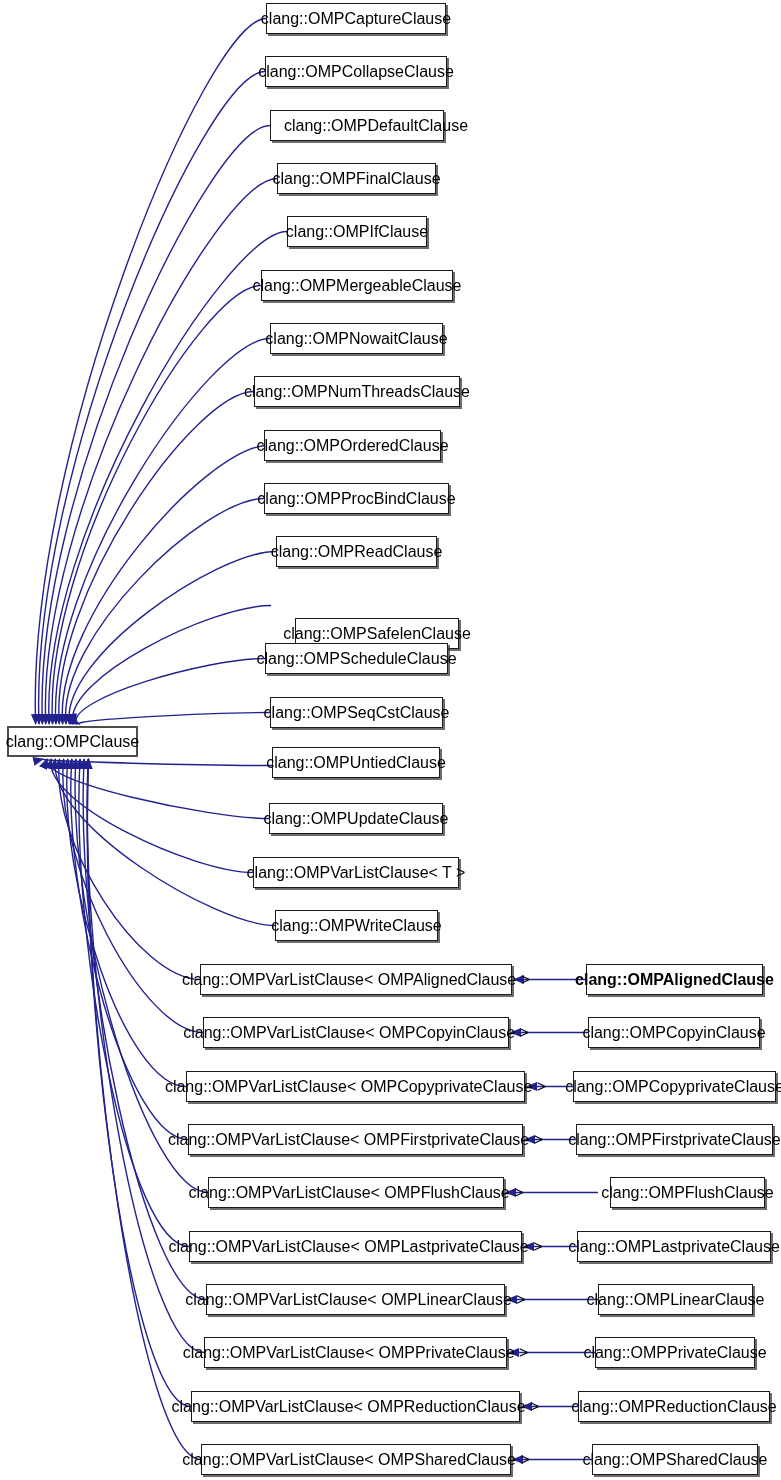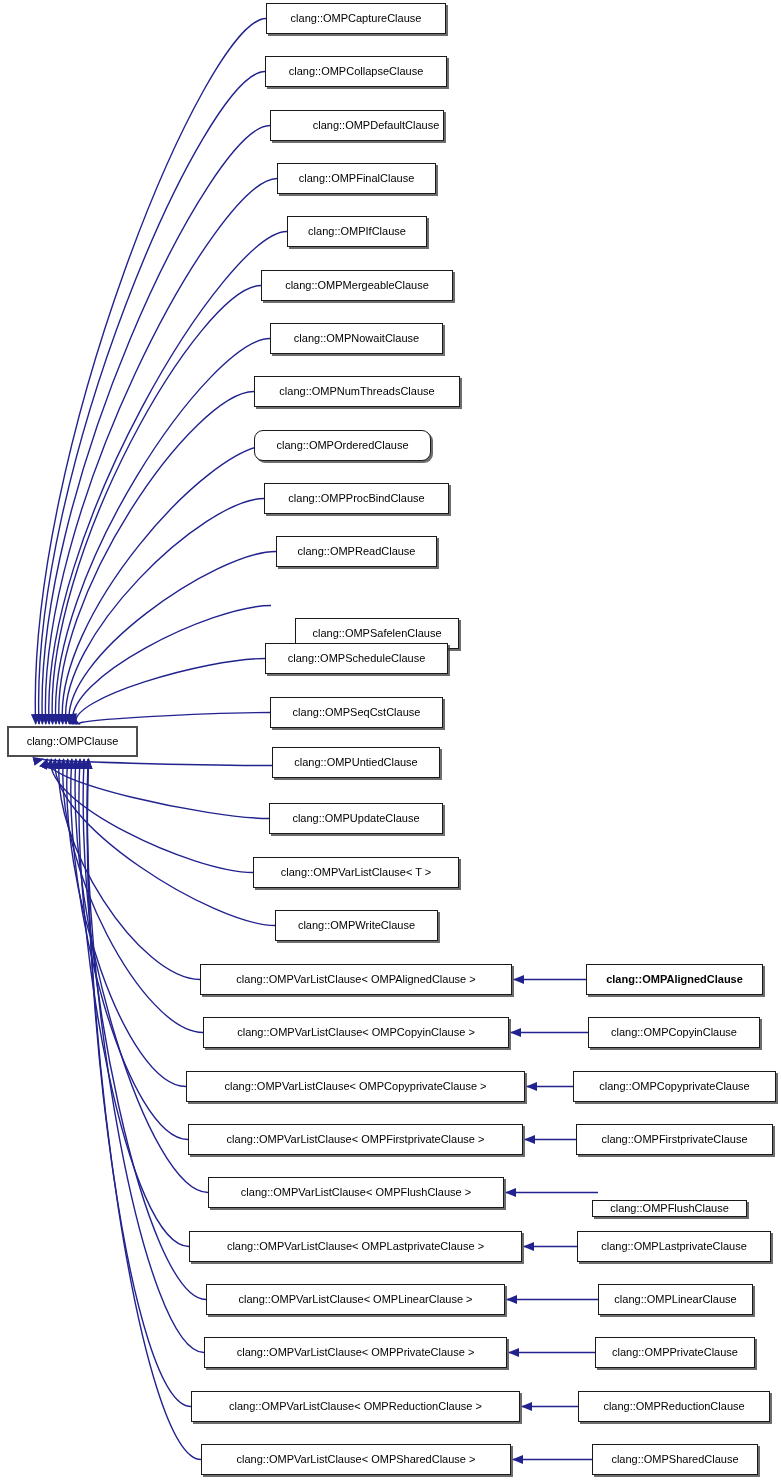--- a/index.html
+++ b/index.html
@@ -26,21 +26,21 @@
     position: absolute;
     box-sizing: border-box;
     background: #ffffff;
     border: 1px solid #1a1a1a;
     box-shadow: 2px 2px 0 0 rgba(60,60,60,0.75);
     display: flex;
     align-items: center;
     justify-content: center;
     white-space: nowrap;
     color: #000000;
-    font-size: 11px;
+    font-size: 16px;
     line-height: 1;
     letter-spacing: 0px;
     cursor: default;
   }
   .node-box.root {
     border: 2px solid #4d4d4d;
     box-shadow: none;
   }
   .node-label {
     pointer-events: none;
@@ -119,21 +119,21 @@
       </div>
       <div class="node-box" style="left: 261px; top: 270px; width: 192px; height: 31px;">
         <span class="node-label">clang::OMPMergeableClause</span>
       </div>
       <div class="node-box" style="left: 270px; top: 323px; width: 173px; height: 31px;">
         <span class="node-label">clang::OMPNowaitClause</span>
       </div>
       <div class="node-box" style="left: 254px; top: 376px; width: 206px; height: 31px;">
         <span class="node-label">clang::OMPNumThreadsClause</span>
       </div>
-      <div class="node-box" style="left: 254px; top: 430px; width: 177px; height: 31px; border-radius: 9px;">
+      <div class="node-box" style="left: 264px; top: 430px; width: 177px; height: 31px;">
         <span class="node-label">clang::OMPOrderedClause</span>
       </div>
       <div class="node-box" style="left: 264px; top: 483px; width: 185px; height: 31px;">
         <span class="node-label">clang::OMPProcBindClause</span>
       </div>
       <div class="node-box" style="left: 276px; top: 536px; width: 161px; height: 31px;">
         <span class="node-label">clang::OMPReadClause</span>
       </div>
       <div class="node-box" style="left: 271px; top: 618px; width: 164px; height: 31px; margin-left: 24px;">
         <span class="node-label">clang::OMPSafelenClause</span>
@@ -191,21 +191,21 @@
       </div>
       <div class="node-box" style="left: 588px; top: 1017px; width: 172px; height: 31px;">
         <span class="node-label">clang::OMPCopyinClause</span>
       </div>
       <div class="node-box" style="left: 573px; top: 1071px; width: 203px; height: 31px;">
         <span class="node-label">clang::OMPCopyprivateClause</span>
       </div>
       <div class="node-box" style="left: 576px; top: 1124px; width: 197px; height: 31px;">
         <span class="node-label">clang::OMPFirstprivateClause</span>
       </div>
-      <div class="node-box" style="left: 592px; top: 1177px; width: 155px; height: 17px; margin-top: 23px;">
+      <div class="node-box" style="left: 610px; top: 1177px; width: 155px; height: 31px;">
         <span class="node-label">clang::OMPFlushClause</span>
       </div>
       <div class="node-box" style="left: 577px; top: 1231px; width: 194px; height: 31px;">
         <span class="node-label">clang::OMPLastprivateClause</span>
       </div>
       <div class="node-box" style="left: 598px; top: 1284px; width: 155px; height: 31px;">
         <span class="node-label">clang::OMPLinearClause</span>
       </div>
       <div class="node-box" style="left: 595px; top: 1337px; width: 160px; height: 31px;">
         <span class="node-label">clang::OMPPrivateClause</span>

